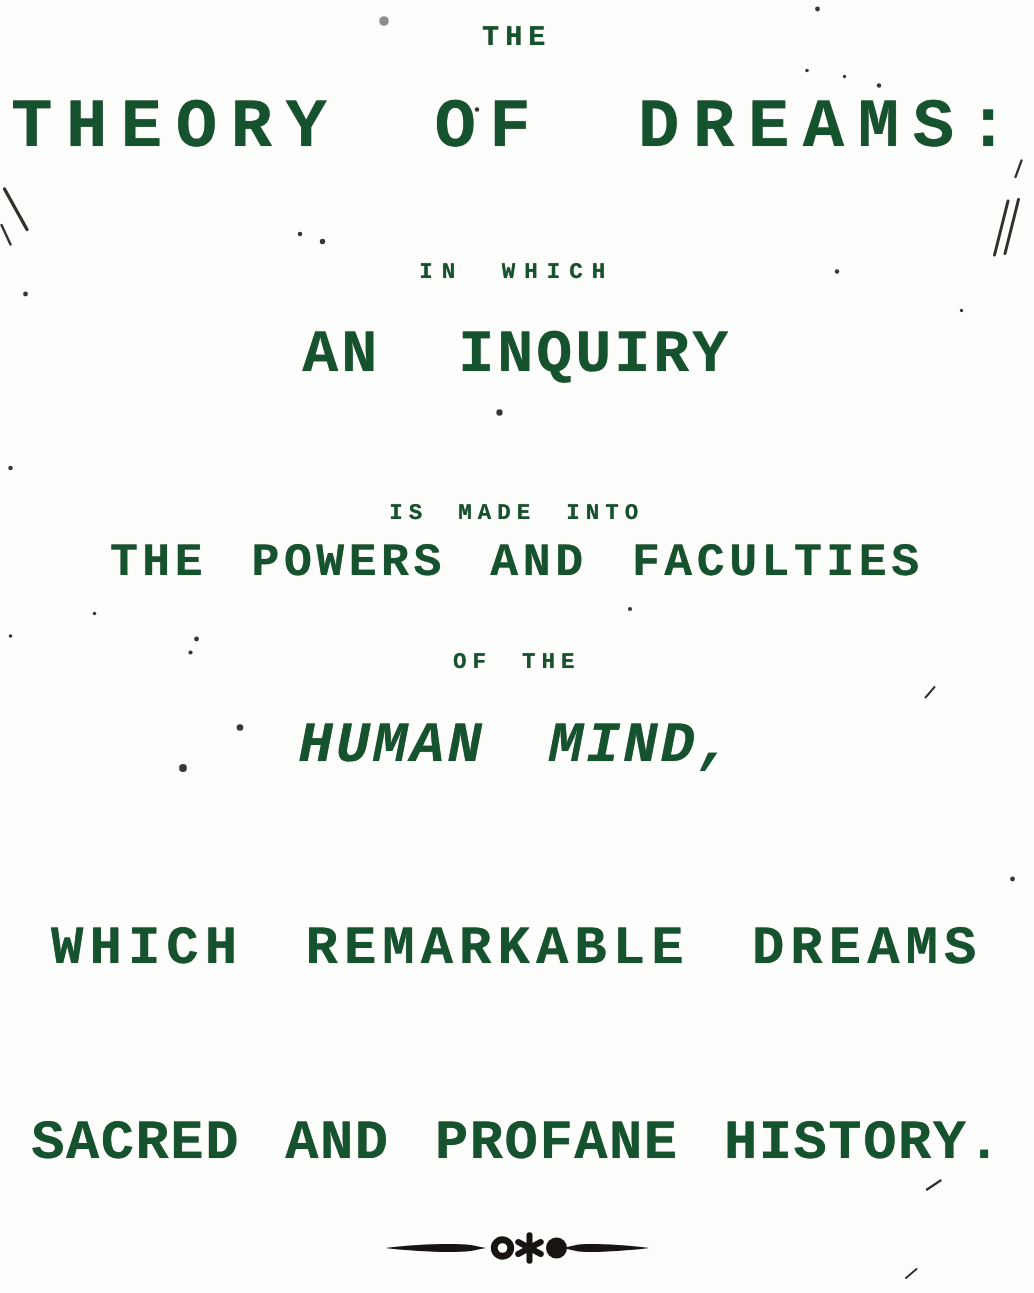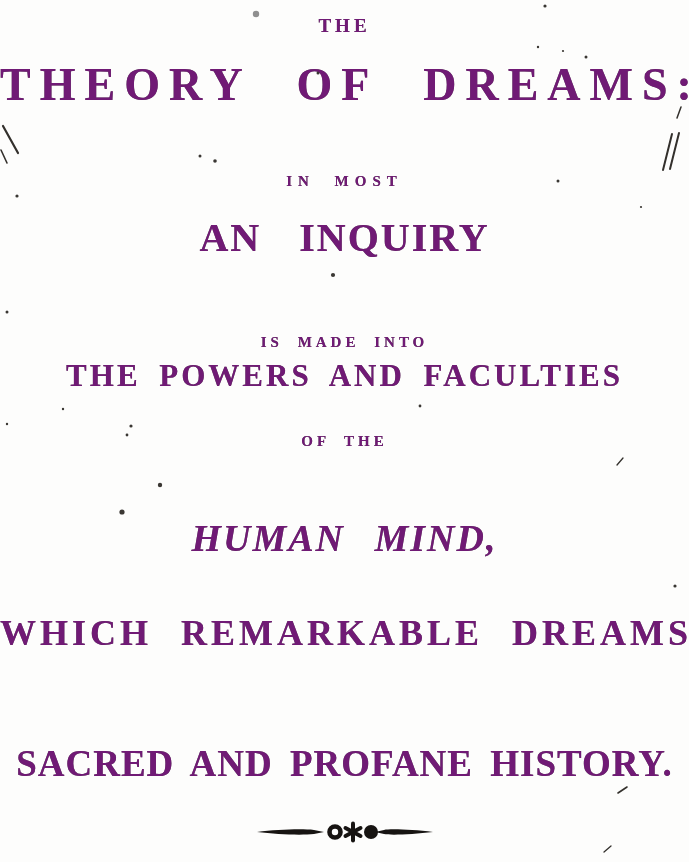--- a/index.html
+++ b/index.html
@@ -6,41 +6,41 @@
     margin: 0;
     padding: 0;
     background: #ffffff;
   }
   #page {
     position: relative;
     width: 689px;
     height: 862px;
     background: #fdfdfc;
     overflow: hidden;
-    font-family: Liberation Serif, serif;
-    color: #701a75;
+    font-family: Liberation Mono, monospace;
+    color: #14532d;
   }
   .line {
     position: absolute;
     left: 0;
     right: 0;
     text-align: center;
     white-space: nowrap;
     font-weight: 700;
     line-height: 1;
     text-shadow: 0 0 0.5px rgba(20,16,12,0.65);
   }
   .l-half-title        { top: 16px;  font-size: 19px; letter-spacing: 4px; }
   .l-main-title        { top: 62px;  font-size: 46px; letter-spacing: 9px;  word-spacing: 26px; }
   .l-in-which          { top: 174px; font-size: 15px; letter-spacing: 6px;  word-spacing: 10px; }
   .l-an-inquiry        { top: 218px; font-size: 40px; letter-spacing: 2px;  word-spacing: 26px; }
   .l-is-made-into      { top: 303px; font-size: 15px; letter-spacing: 4px;  word-spacing: 7px; margin-top: 32px; }
   .l-powers-faculties  { top: 360px; font-size: 31px; letter-spacing: 3px;  word-spacing: 8px; }
   .l-of-the            { top: 434px; font-size: 15px; letter-spacing: 4px;  word-spacing: 7px; }
-  .l-human-mind        { top: 479px; font-size: 38px; font-style: italic; letter-spacing: 2px; word-spacing: 18px; margin-top: 40px; }
+  .l-human-mind        { top: 479px; font-size: 38px; font-style: italic; letter-spacing: 2px; word-spacing: 18px; }
   .l-illustrated       { top: 564px; font-size: 15px; letter-spacing: 5px;  word-spacing: 6px; }
   .l-remarkable-dreams { top: 615px; font-size: 36px; letter-spacing: 4px;  word-spacing: 16px; }
   .l-recorded-in       { top: 696px; font-size: 15px; letter-spacing: 5px;  word-spacing: 7px; }
   .l-sacred-profane    { top: 745px; font-size: 37px; letter-spacing: 1px;  word-spacing: 7px; }
 
   .ornament-wrap {
     position: absolute;
     top: 819px;
     left: 0;
     right: 0;
@@ -55,21 +55,21 @@
     pointer-events: none;
   }
 </style>
 </head>
 <body>
 
 <div id="page">
 
   <div class="line l-half-title">THE</div>
   <div class="line l-main-title">THEORY OF DREAMS:</div>
-  <div class="line l-in-which">IN MOST</div>
+  <div class="line l-in-which">IN WHICH</div>
   <div class="line l-an-inquiry">AN INQUIRY</div>
   <div class="line l-is-made-into">IS MADE INTO</div>
   <div class="line l-powers-faculties">THE POWERS AND FACULTIES</div>
   <div class="line l-of-the">OF THE</div>
   <div class="line l-human-mind">HUMAN MIND,</div>
   <div class="line l-remarkable-dreams">WHICH REMARKABLE DREAMS</div>
   <div class="line l-sacred-profane">SACRED AND PROFANE HISTORY.</div>
 
   <div class="ornament-wrap">
     <svg width="176" height="26" viewBox="0 0 176 26">

